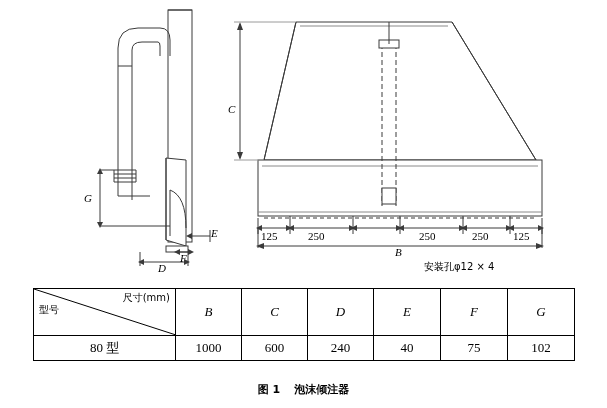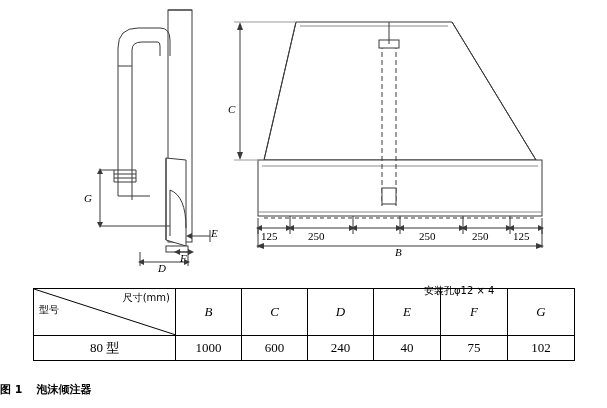--- a/index.html
+++ b/index.html
@@ -38,21 +38,20 @@
     font-size: 11px;
     line-height: 1;
     white-space: nowrap;
   }
   .lbl.italic {
     font-style: italic;
   }
   .lbl.cn {
     font-family: "DejaVu Sans", sans-serif;
     font-size: 10px;
-    margin-top: 24px;
   }
   
   .tbl-wrap {
     position: absolute;
     left: 33px;
     top: 288px;
     width: 541px;
   }
   table.spec {
     border-collapse: collapse;
@@ -104,21 +103,21 @@
   }
   td.model {
     font-family: "DejaVu Sans", sans-serif;
     font-size: 11px;
   }
   .caption {
     position: absolute;
     left: 0;
     top: 382px;
     width: 607px;
-    text-align: left;
+    text-align: center;
     font-family: "DejaVu Sans", sans-serif;
     font-size: 11px;
     font-weight: bold;
   }
   .caption .sp { display: inline-block; width: 14px; }
 </style>
 </head>
 <body>
 
 <div id="root">

